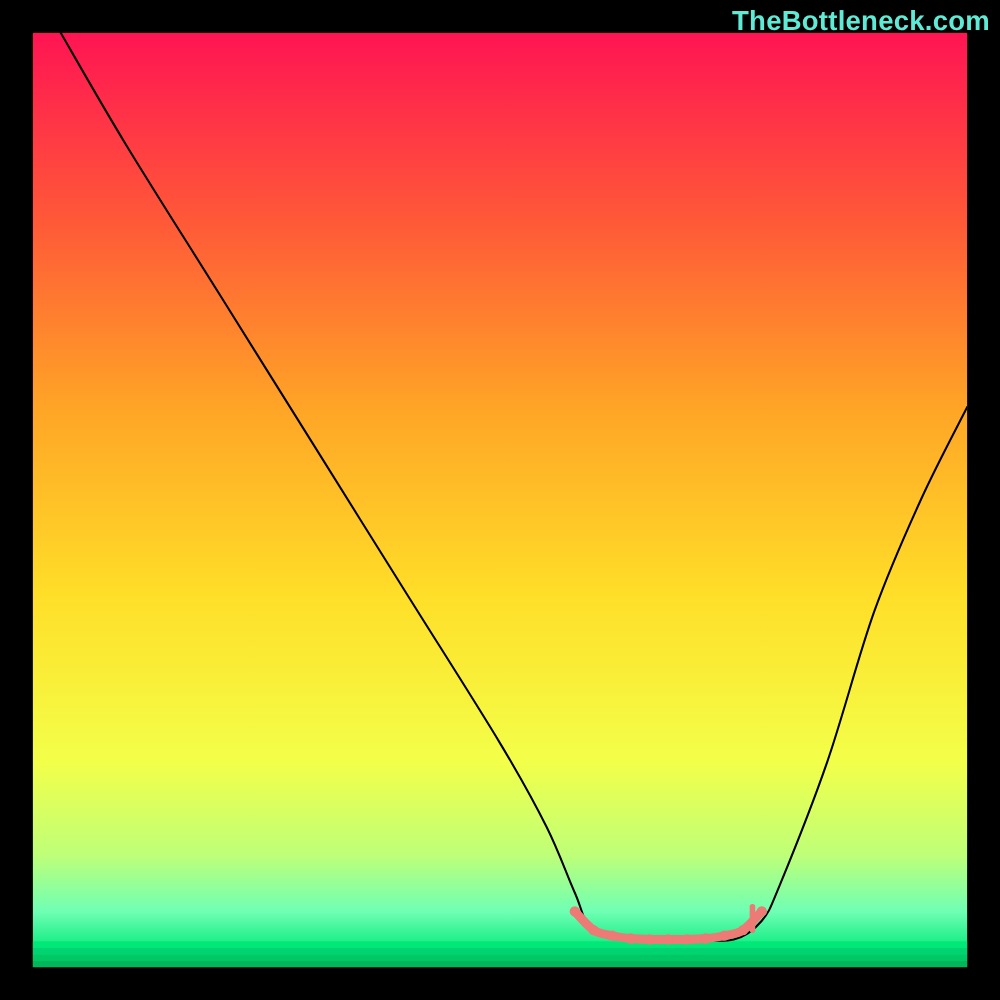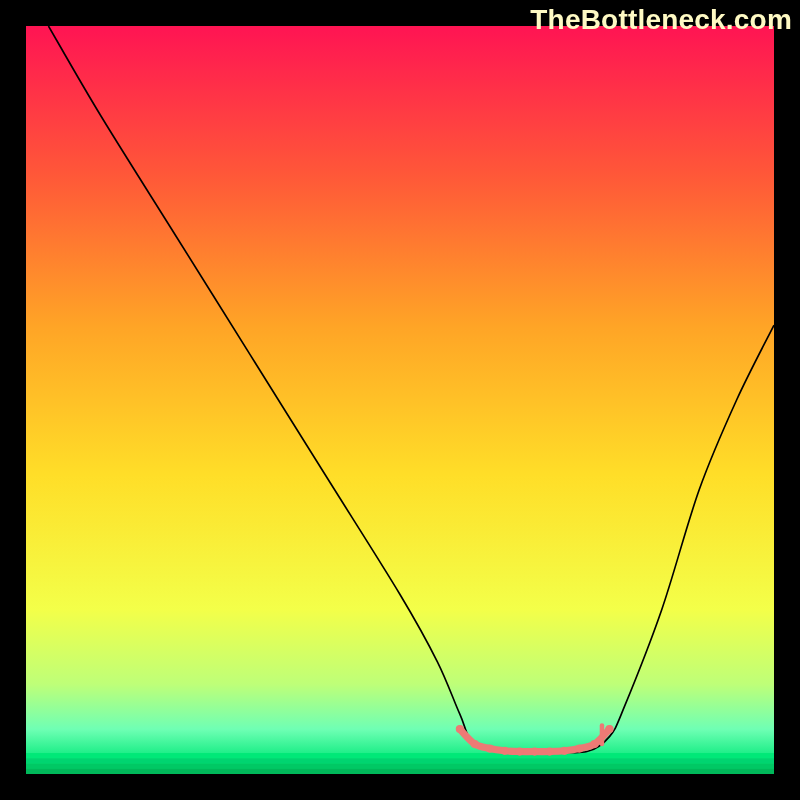--- a/index.html
+++ b/index.html
@@ -27,23 +27,23 @@
   }
   .plot svg {
     display: block;
     width: 748px;
     height: 748px;
   }
   .watermark {
     position: absolute;
     top: 4px;
     right: 8px;
-    color: #fef9c3;
+    color: #5eead4;
     font-weight: 600;
-    font-size: 28px;
+    font-size: 22px;
     letter-spacing: 0.2px;
     user-select: none;
   }
 </style>
 </head>
 <body>
 
 <div class="stage">
   <div class="plot">
     <svg viewBox="0 0 100 100" preserveAspectRatio="none">

